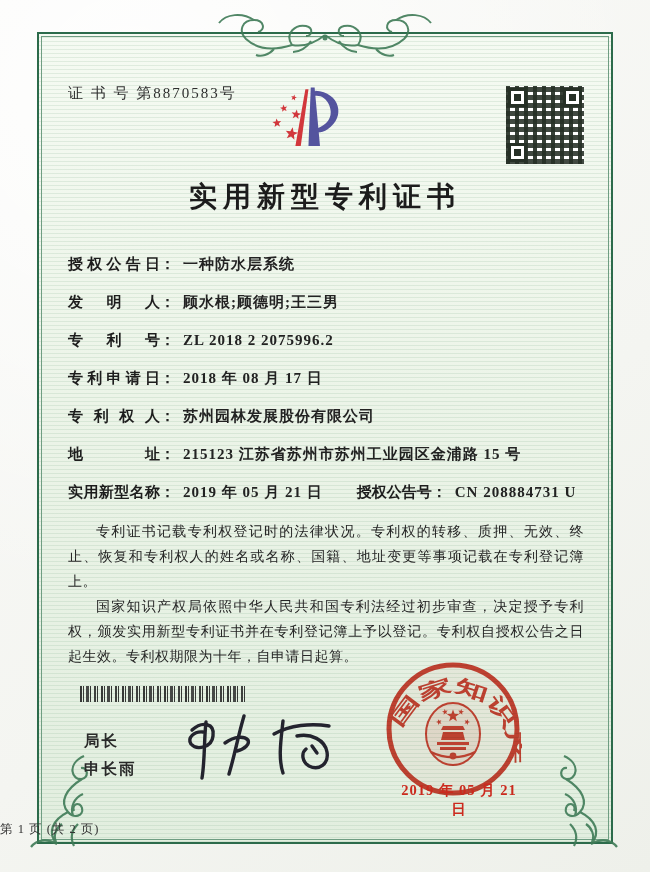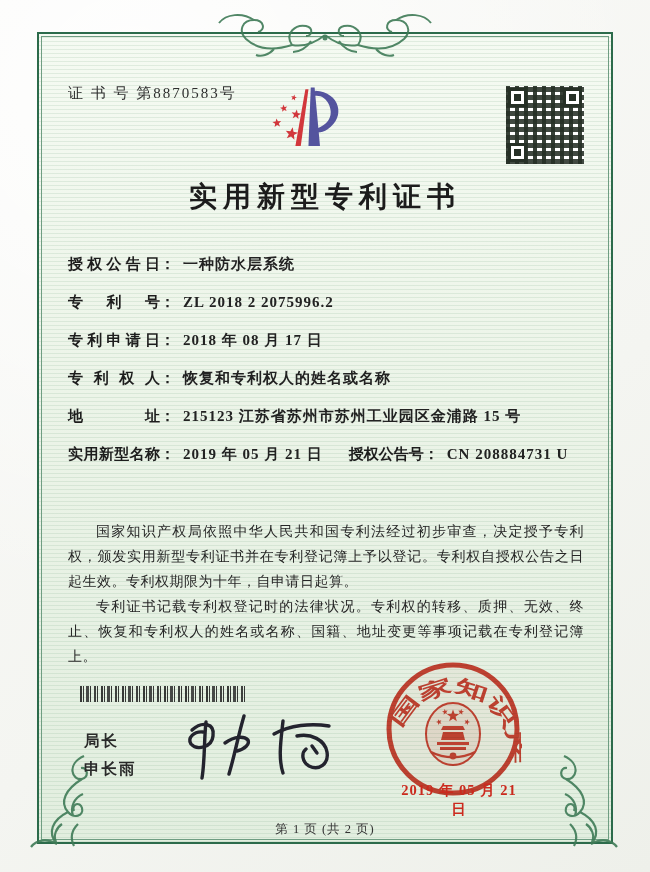--- a/index.html
+++ b/index.html
@@ -66,21 +66,21 @@
   .signoff div { height:28px; letter-spacing:2px; }
 
   .signature { left:178px; top:706px; }
   .seal { left:384px; top:660px; mix-blend-mode:multiply; opacity:.95; }
   .seal-date {
     left:392px; top:781px; width:134px; text-align:center;
     font-size:14.5px; font-weight:700; color:#cb2a1e; letter-spacing:1px;
   }
 
   .footer {
-    left:0; top:821px; width:100%; text-align:center;
+    left:0; top:821px; width:100%; 
     font-size:12.5px; color:#333; letter-spacing:1px;
   }
 
   
   .qr {
     left:506px; top:86px; width:78px; height:78px; background:#fff;
     background-image:
       repeating-linear-gradient(90deg, rgba(38,48,38,.92) 0 4px, rgba(0,0,0,0) 4px 9px),
       repeating-linear-gradient(0deg, rgba(38,48,38,.88) 0 5px, rgba(255,255,255,.95) 5px 8px);
   }
@@ -171,39 +171,42 @@
       </div>
   </div>
 
   <div class="abs title">实用新型专利证书</div>
 
   <div class="abs fields">
     <div class="field-row">
       <span class="field-label">授权公告日</span><span class="field-colon">：</span><span class="field-value">一种防水层系统</span>
     </div>
     <div class="field-row">
+      <span class="field-label">发明人</span><span class="field-colon">：</span><span class="field-value">顾水根;顾德明;王三男</span>
+    </div>
+    <div class="field-row">
       <span class="field-label">专利号</span><span class="field-colon">：</span><span class="field-value">ZL 2018 2 2075996.2</span>
     </div>
     <div class="field-row">
       <span class="field-label">专利申请日</span><span class="field-colon">：</span><span class="field-value">2018 年 08 月 17 日</span>
     </div>
     <div class="field-row">
-      <span class="field-label">专利权人</span><span class="field-colon">：</span><span class="field-value">恢复和专利权人的姓名或名称</span>
+      <span class="field-label">专利权人</span><span class="field-colon">：</span><span class="field-value">苏州园林发展股份有限公司</span>
     </div>
     <div class="field-row">
       <span class="field-label">地址</span><span class="field-colon">：</span><span class="field-value">215123 江苏省苏州市苏州工业园区金浦路 15 号</span>
     </div>
     <div class="field-row">
-      <span class="field-label">实用新型名称</span><span class="field-colon">：</span><span class="field-value">2019 年 05 月 21 日</span><span class="grant-col2"><span class="field-label" style="width:auto;">授权公告号</span><span class="field-colon">：</span><span class="field-value">CN 208884731 U</span></span>
+      <span class="field-label">实用新型名称</span><span class="field-colon">：</span><span class="field-value">2019 年 05 月 21 日</span><span class="grant-col2"><span class="field-label" style="width:auto;margin-left:8px;">授权公告号</span><span class="field-colon">：</span><span class="field-value">CN 208884731 U</span></span>
     </div>
   </div>
 
   <div class="abs paras">
+    <p>专利证书记载专利权登记时的法律状况。专利权的转移、质押、无效、终止、恢复和专利权人的姓名或名称、国籍、地址变更等事项记载在专利登记簿上。</p>
     <p>国家知识产权局依照中华人民共和国专利法经过初步审查，决定授予专利权，颁发实用新型专利证书并在专利登记簿上予以登记。专利权自授权公告之日起生效。专利权期限为十年，自申请日起算。</p>
-    <p>专利证书记载专利权登记时的法律状况。专利权的转移、质押、无效、终止、恢复和专利权人的姓名或名称、国籍、地址变更等事项记载在专利登记簿上。</p>
   </div>
 
   <div class="abs barcode"></div>
 
   <div class="abs signoff">
     <div>局长</div>
     <div>申长雨</div>
   </div>
 
   <svg class="abs signature" width="172" height="82" viewBox="0 0 172 82">

